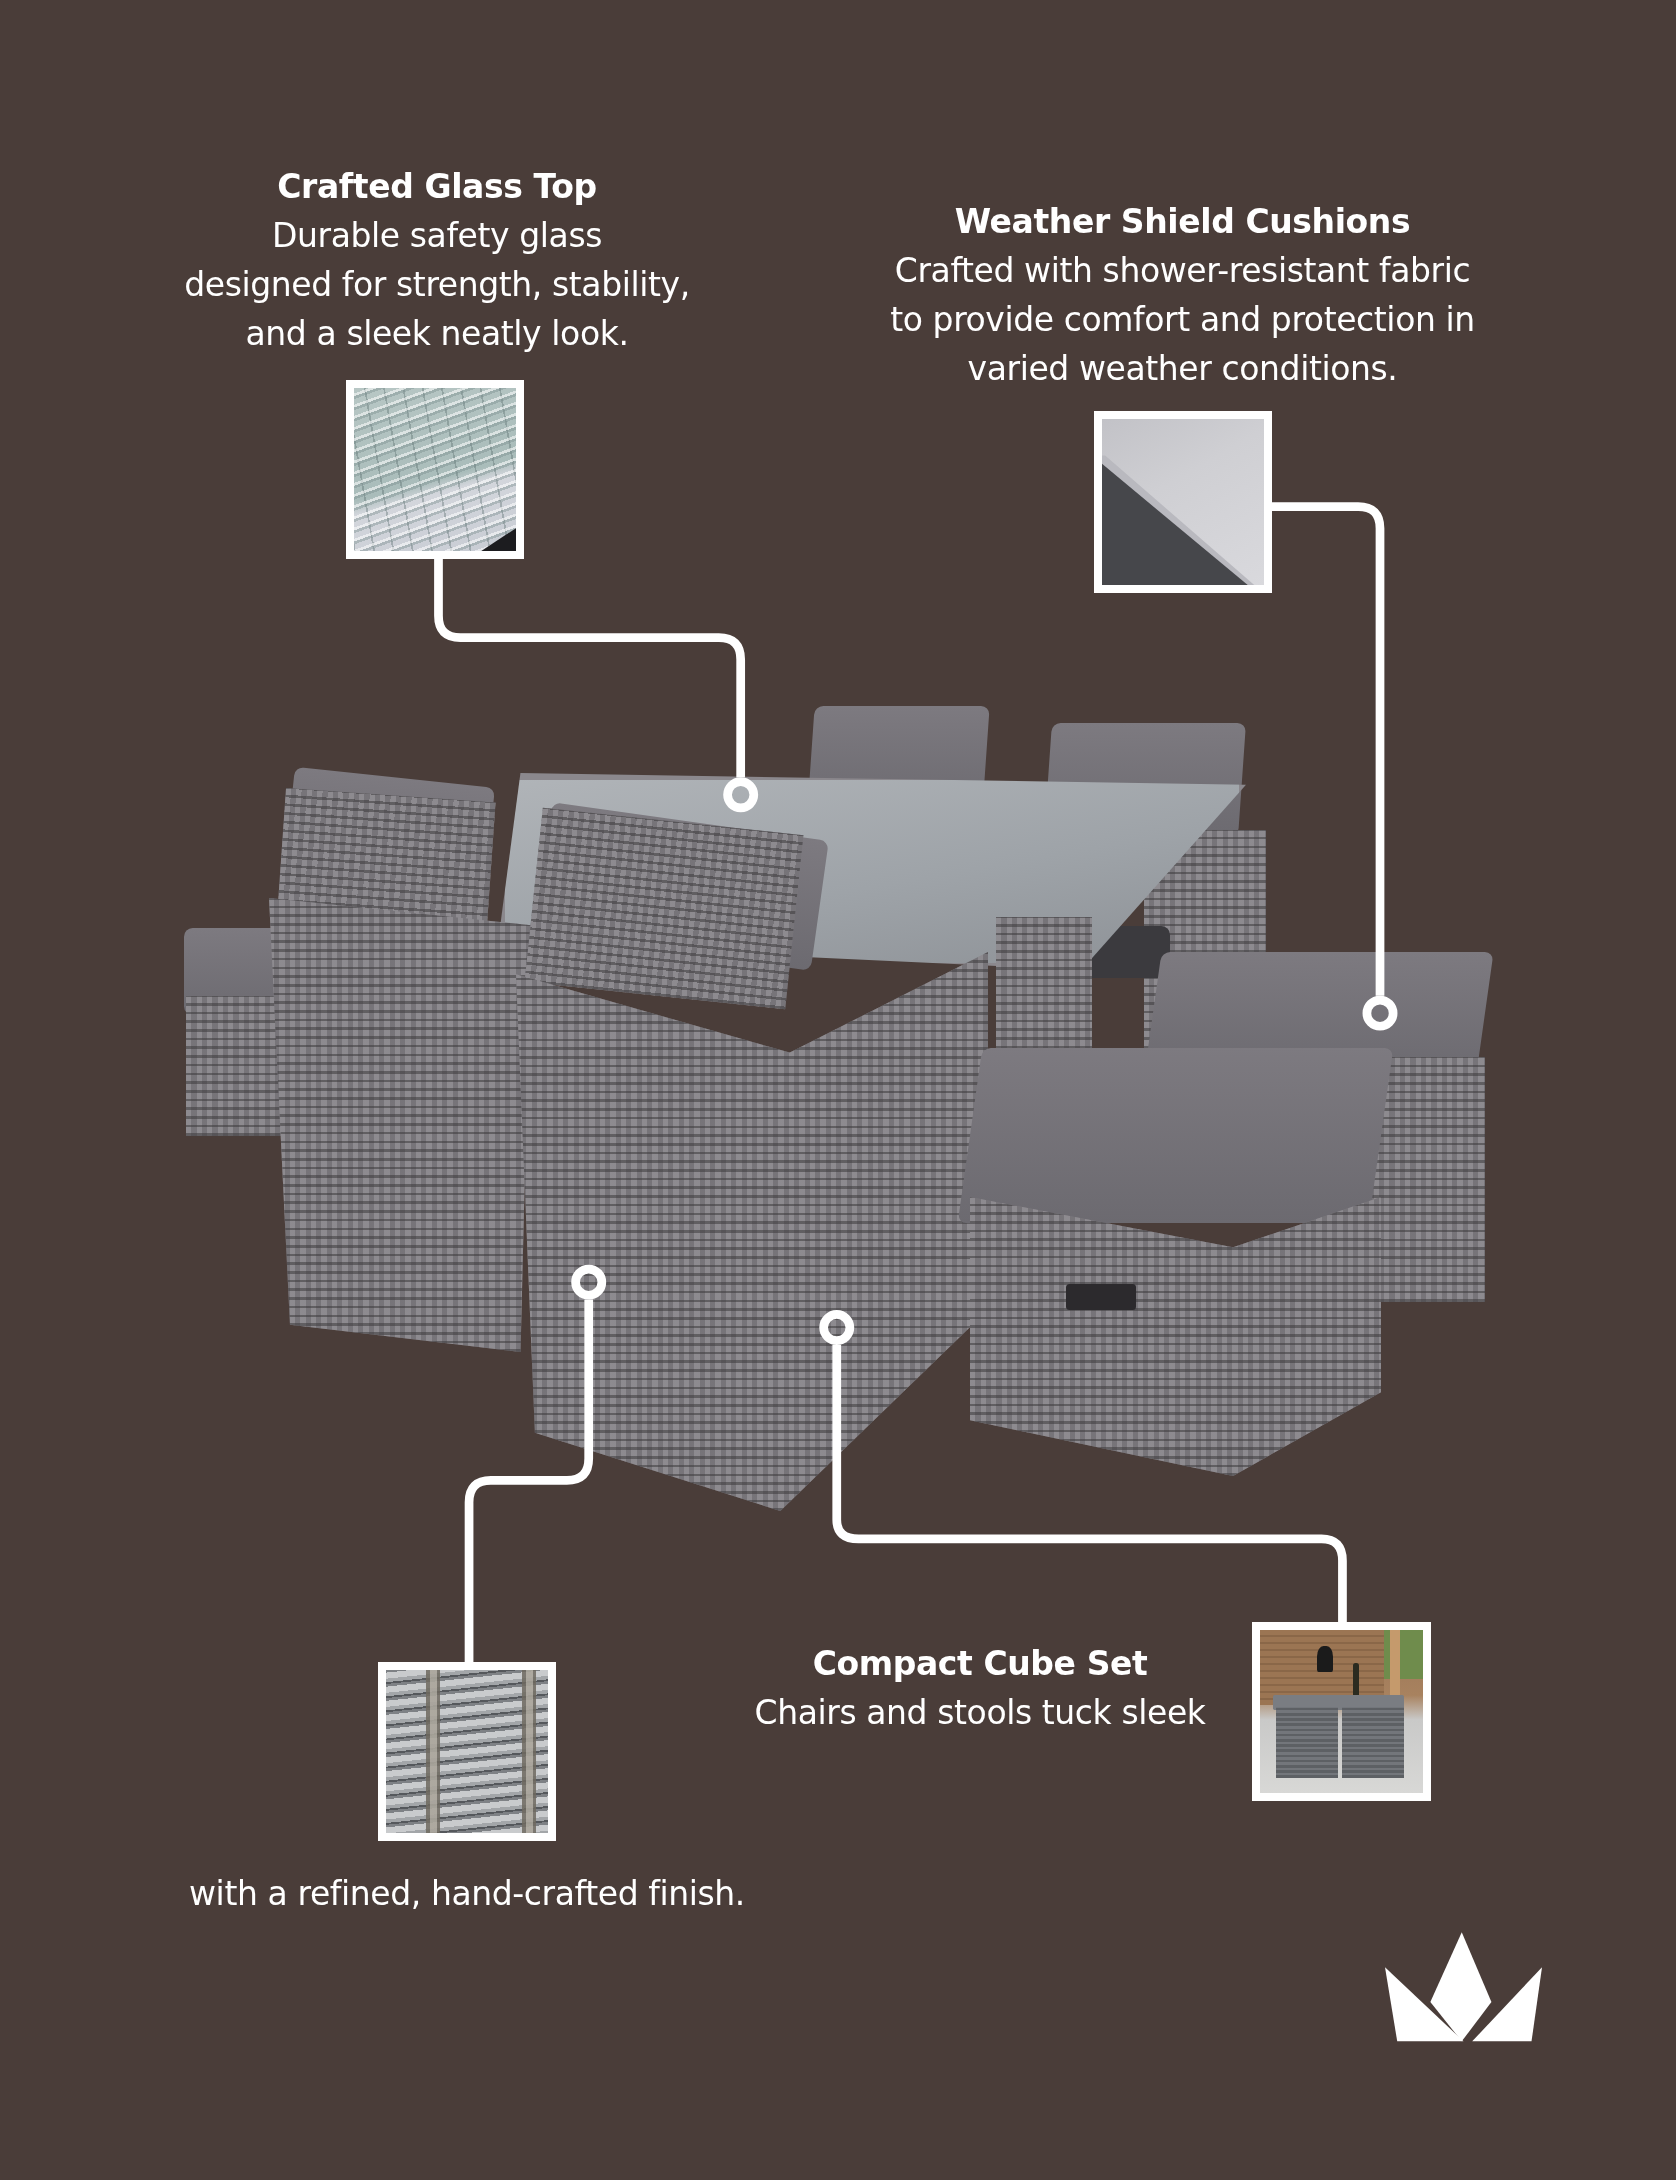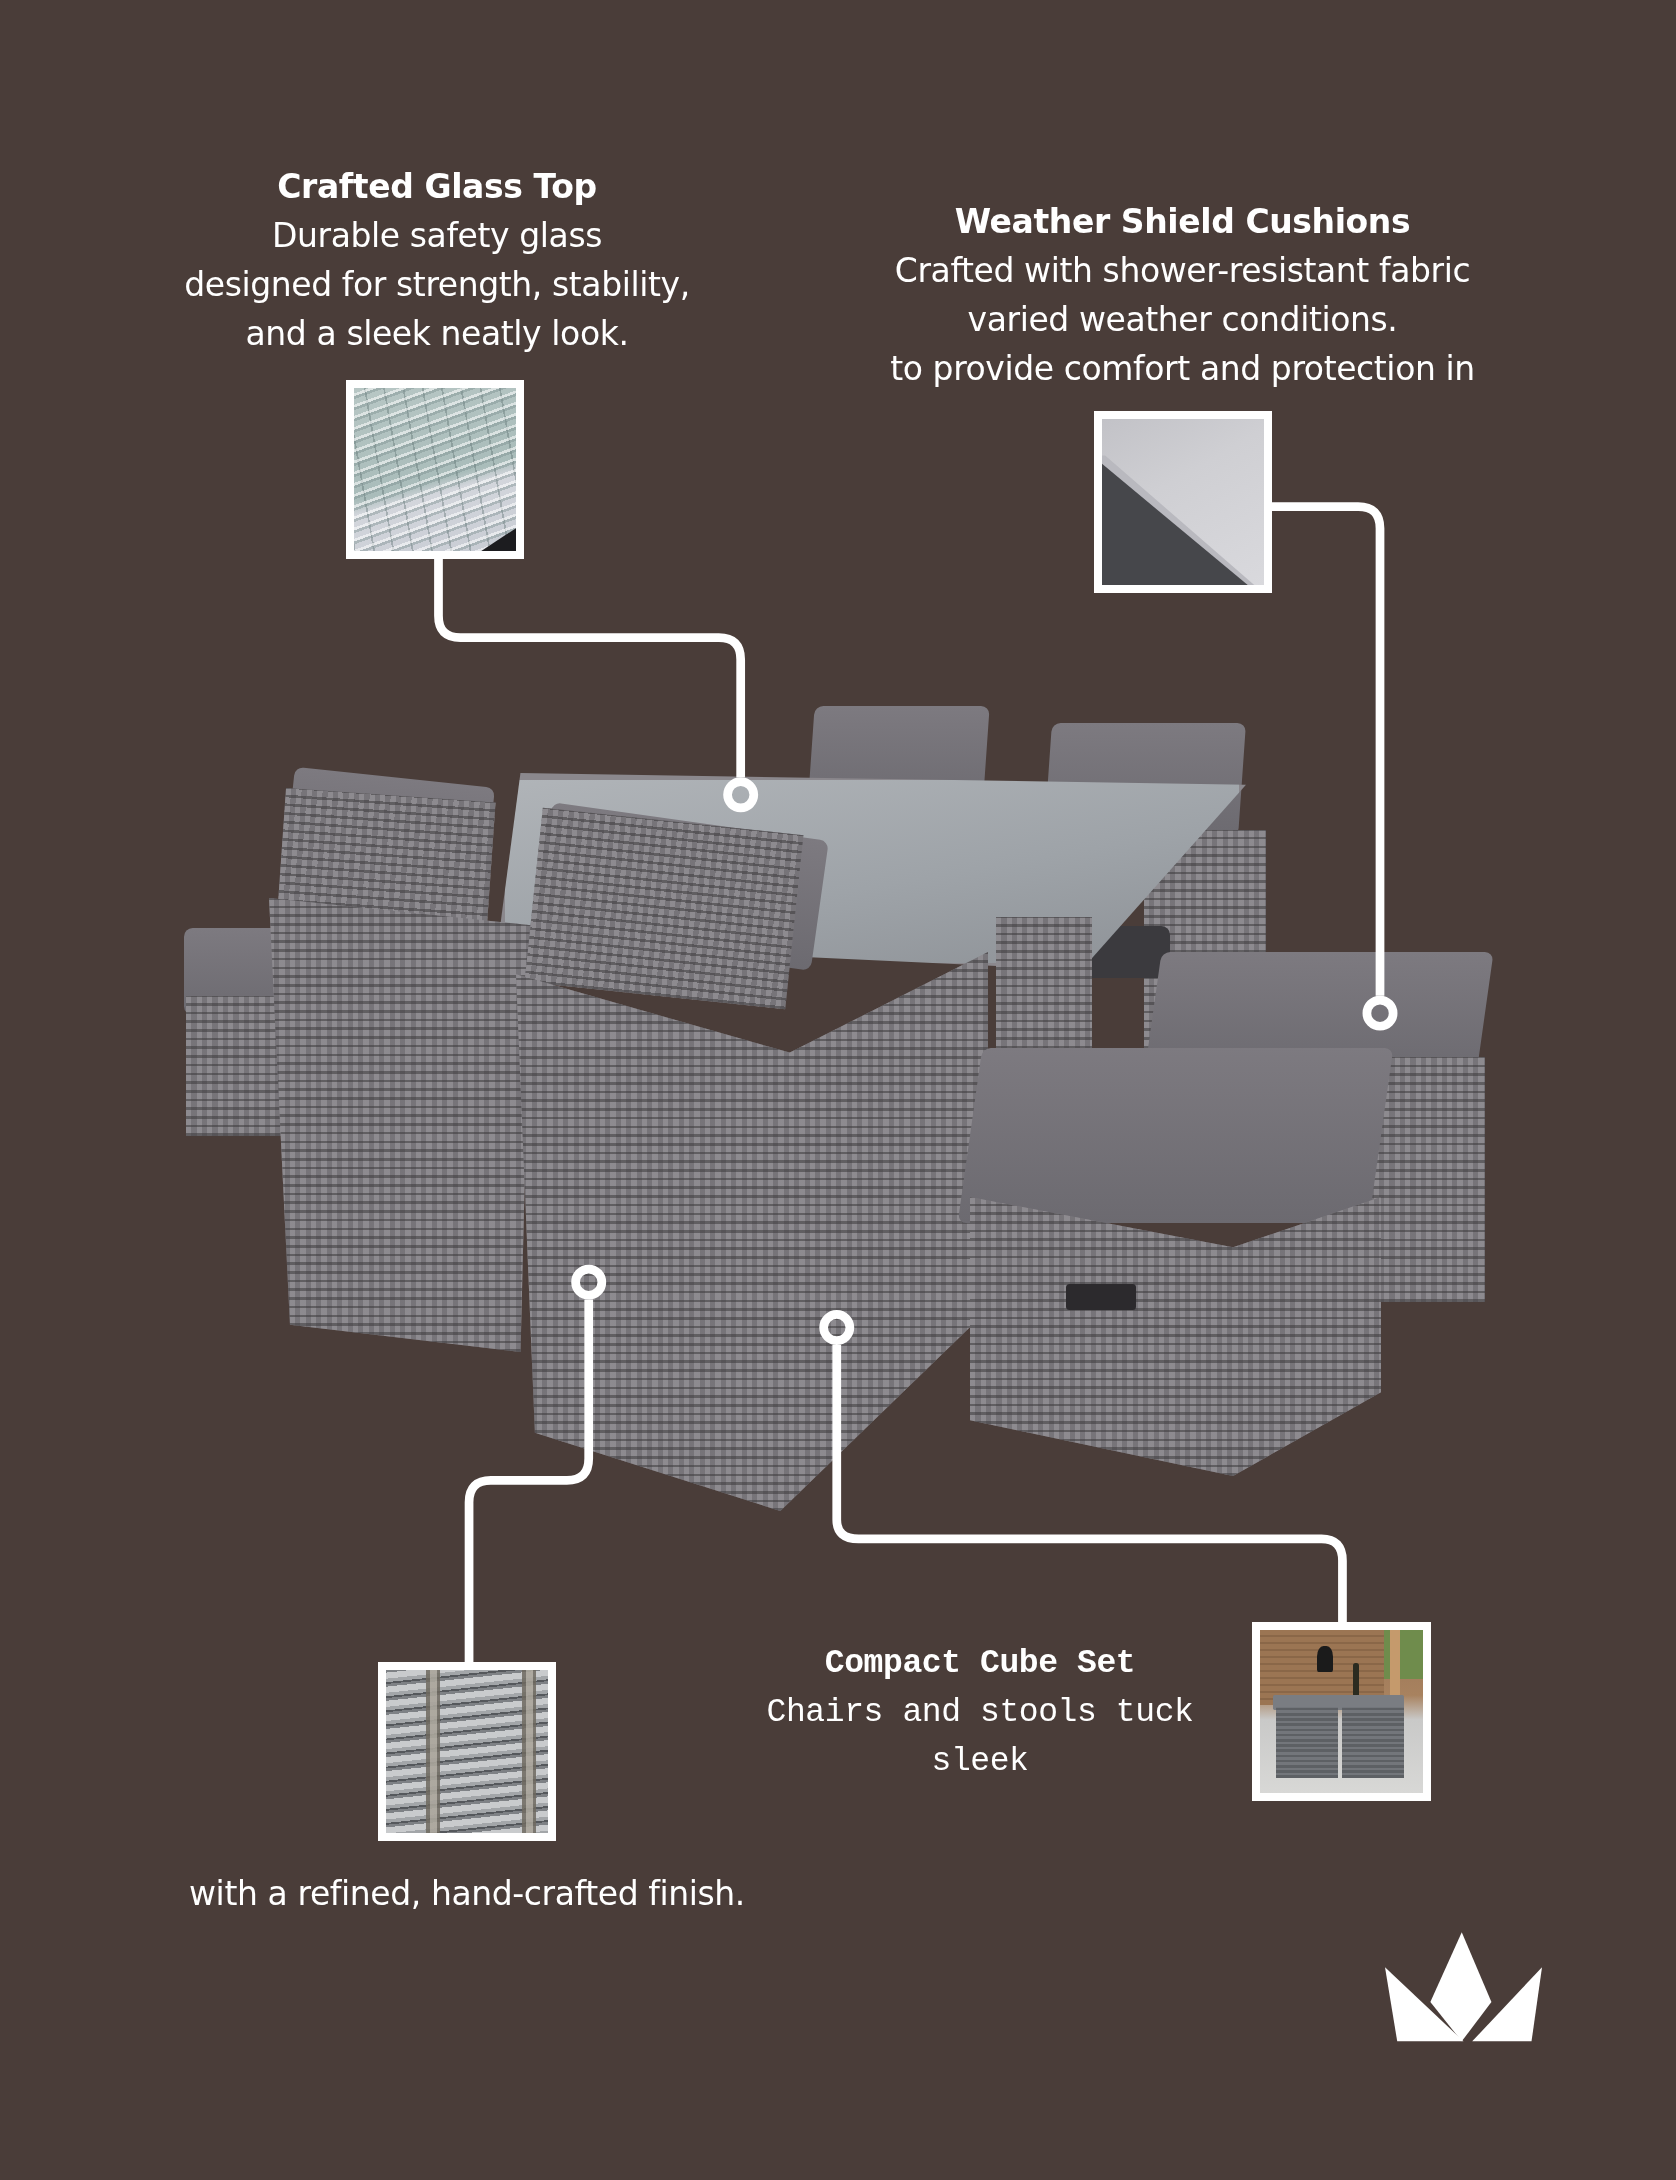--- a/index.html
+++ b/index.html
@@ -217,28 +217,28 @@
   <div class="desc">designed for strength, stability,</div>
   <div class="desc">and a sleek neatly look.</div>
 </div>
 <div class="thumb" style="left:346px;top:380px;width:178px;height:179px;">
   <div class="img img-glass"></div>
 </div>
 
 <div class="callout" style="left:842px;top:197px;width:681px;">
   <div class="title">Weather Shield Cushions</div>
   <div class="desc">Crafted with shower-resistant fabric</div>
+  <div class="desc">to provide comfort and protection in</div>
   <div class="desc">varied weather conditions.</div>
-  <div class="desc">to provide comfort and protection in</div>
 </div>
 <div class="thumb" style="left:1094px;top:411px;width:178px;height:182px;">
   <div class="img img-cushion"></div>
 </div>
 
-<div class="callout" style="left:718px;top:1639px;width:524px;font-family:Liberation Mono, monospace;">
+<div class="callout" style="left:718px;top:1639px;width:524px;">
   <div class="title">Compact Cube Set</div>
   <div class="desc">Chairs and stools tuck sleek</div>
 </div>
 <div class="thumb" style="left:1252px;top:1622px;width:179px;height:179px;">
   <div class="img img-cube">
     <div class="wall"></div>
     <div class="green"></div>
     <div class="post"></div>
     <div class="grill"></div>
     <div class="bottle"></div>

